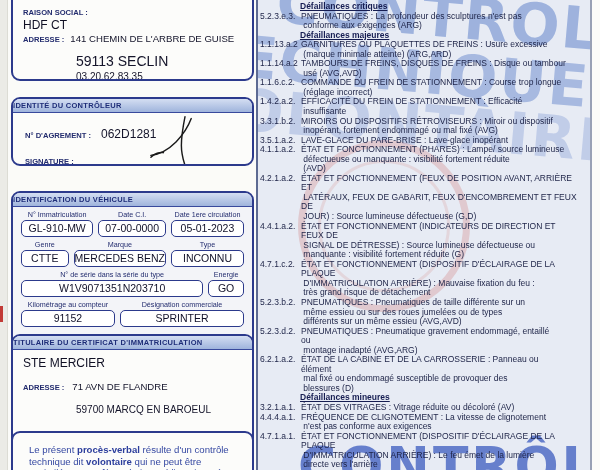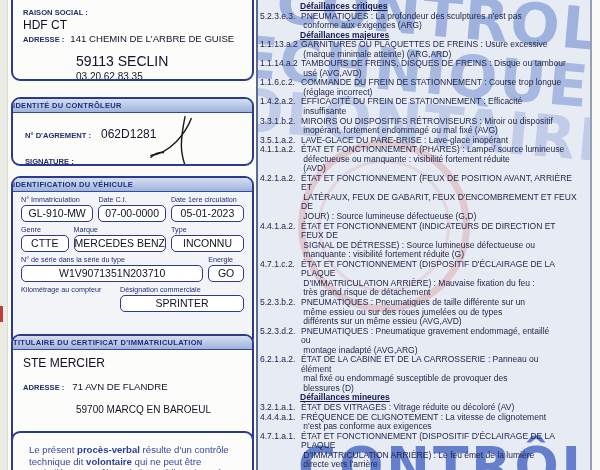--- a/index.html
+++ b/index.html
@@ -32,24 +32,24 @@
   #box-company .addr-row{display:flex;gap:6px;font-size:9.6px;align-items:baseline;}
   #box-company .city{margin:9px 0 2px 53px;font-size:14px;color:#14142a;}
   #box-company .phone{margin-left:53px;font-size:10px;color:#14142a;}
 
   #box-controller{top:97px;height:69px;}
   #box-controller .row1{margin:14px 0 0 12px;display:flex;align-items:baseline;gap:10px;}
   #box-controller .row1 .val{font-size:12px;}
   #box-controller .row2{margin:9px 0 0 12px;}
   .sig{position:absolute;right:48px;top:16px;}
 
-  #box-vehicle{top:176px;height:171px;background:#f3f4f8;}
+  #box-vehicle{top:191px;height:171px;background:#f3f4f8;}
   .frow{display:flex;gap:5px;padding:0 8px;margin-top:3px;}
   .field{display:flex;flex-direction:column;}
-  .flabel{font-size:7.2px;color:#232c6e;text-align:left;margin-bottom:1px;white-space:nowrap;}
+  .flabel{font-size:7.2px;color:#232c6e;text-align:center;margin-bottom:1px;white-space:nowrap;}
   .fval{
     border:1.5px solid #2c3a8c;border-radius:5px;background:#fff;
     text-align:center;font-size:10.5px;height:15px;line-height:15px;color:#101028;
     white-space:nowrap;overflow:hidden;
   }
   .f-immat{flex:1.02;} .f-dateci{flex:.95;} .f-date1{flex:1.03;}
   .f-genre{flex:.62;} .f-marque{flex:1.18;} .f-type{flex:.95;}
   .f-serie{flex:2.55;} .f-energie{flex:.5;}
   .f-km{flex:1;} .f-desig{flex:1.32;}
 
@@ -161,20 +161,21 @@
       <div class="fval">W1V9071351N203710</div>
     </div>
     <div class="field f-energie">
       <div class="flabel">Energie</div>
       <div class="fval">GO</div>
     </div>
   </div>
   <div class="frow">
     <div class="field f-km">
       <div class="flabel">Kilométrage au compteur</div>
+      <div class="fval">91152</div>
     </div>
     <div class="field f-desig">
       <div class="flabel">Désignation commerciale</div>
       <div class="fval">SPRINTER</div>
     </div>
   </div>
 </div>
 
 <div class="lbox" id="box-holder">
   <div class="bhead">TITULAIRE DU CERTIFICAT D'IMMATRICULATION</div>

